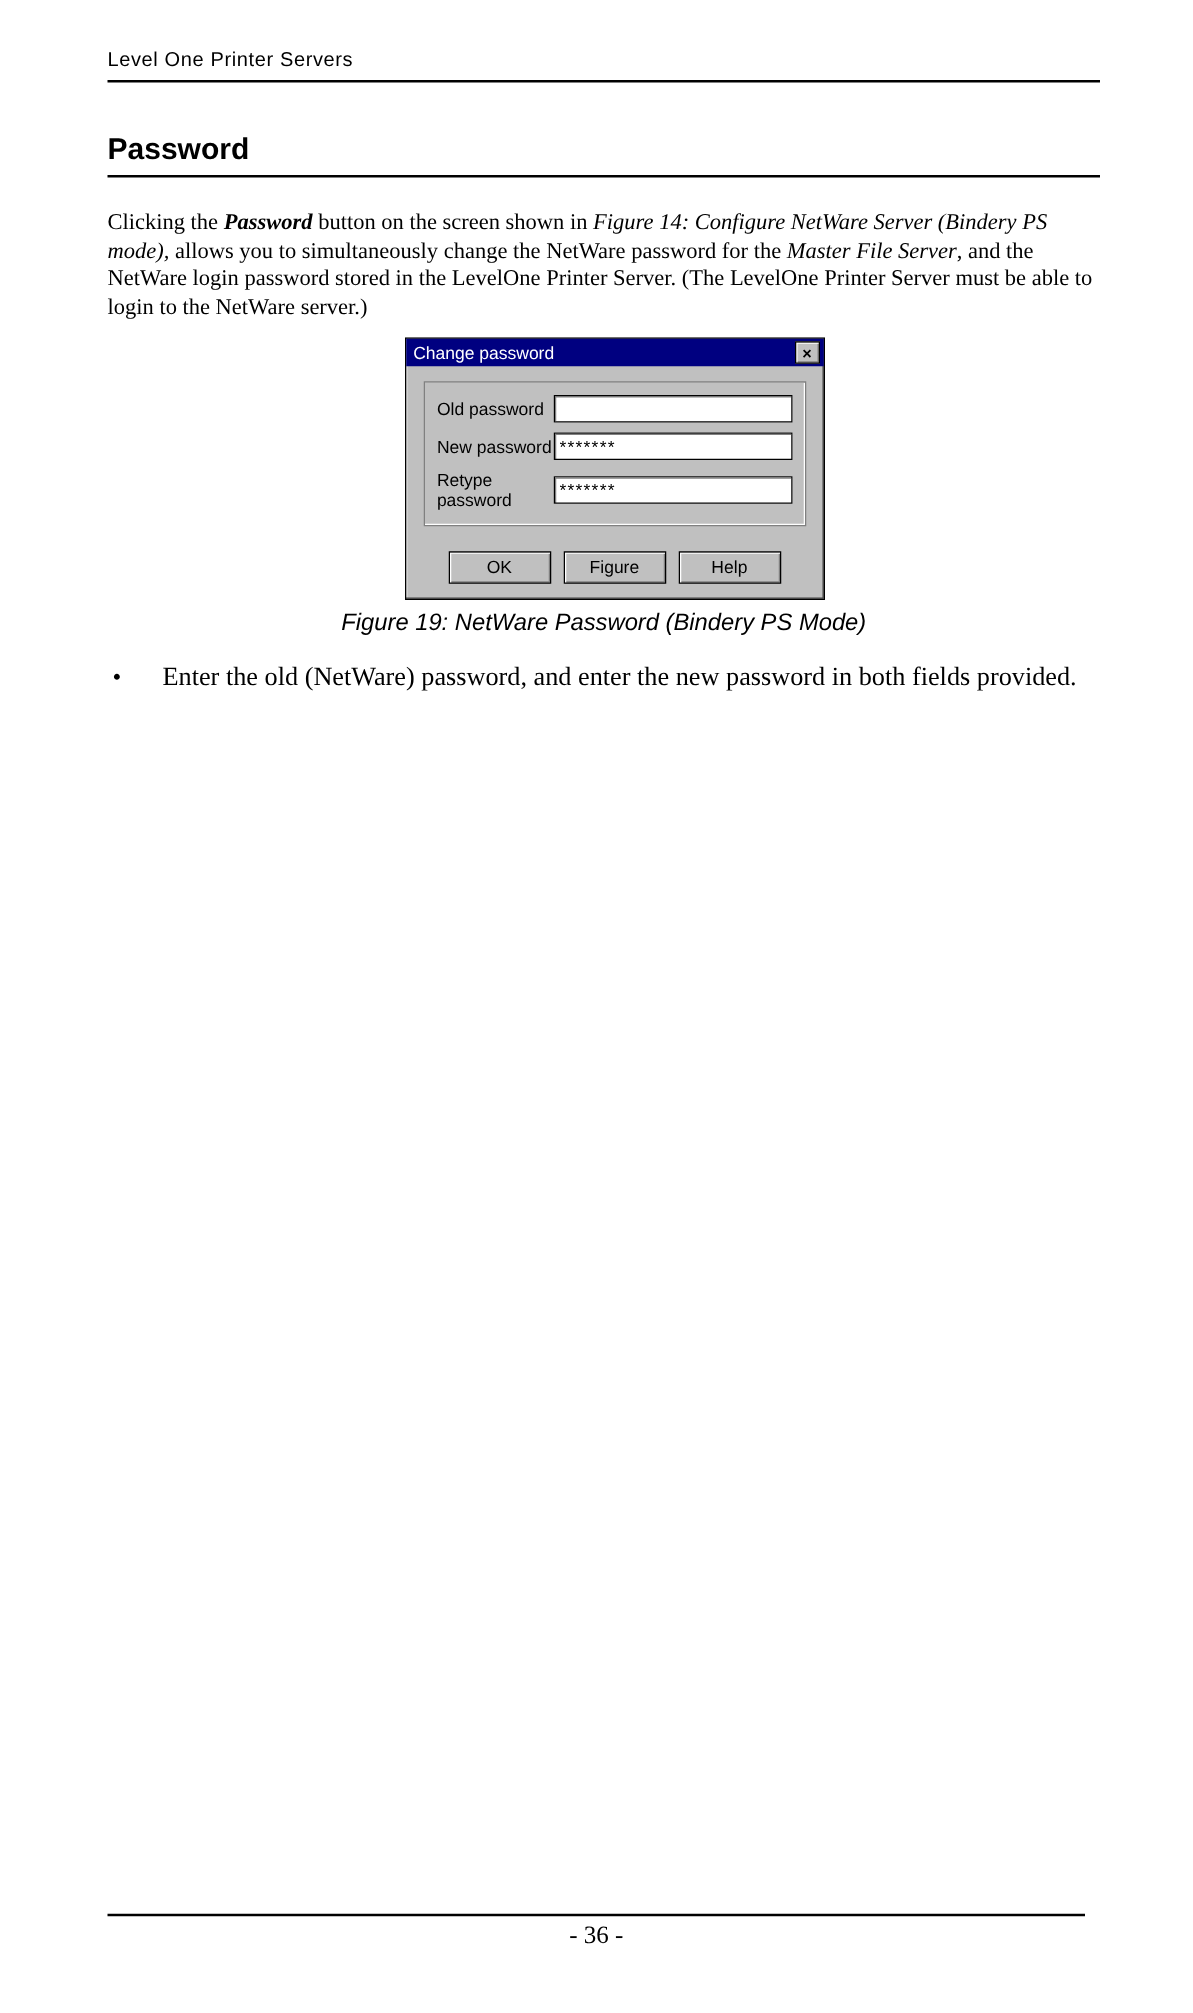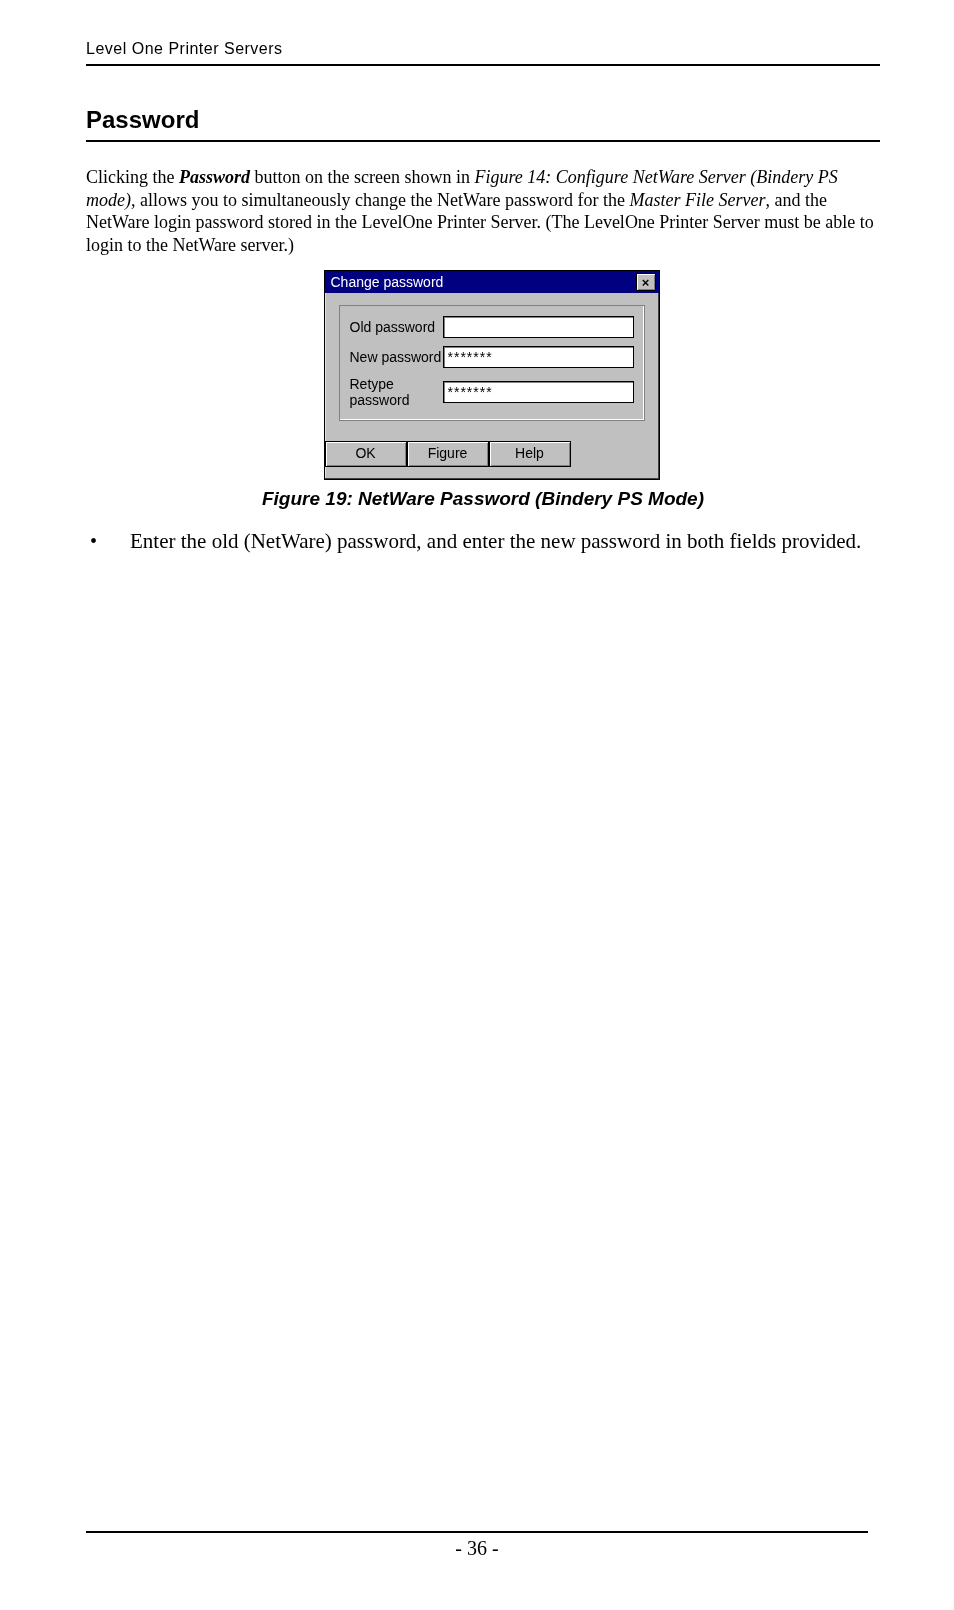--- a/index.html
+++ b/index.html
@@ -100,39 +100,39 @@
     border: 1px solid #000;
     box-shadow: inset 1px 1px 0 #808080;
     background: #ffffff;
     font-family: inherit;
     font-size: 14px;
     padding: 0 4px;
     letter-spacing: 1px;
   }
   .button-row {
     display: flex;
-    justify-content: flex-start;
-    gap: 0;
+    justify-content: center;
+    gap: 10px;
     padding: 10px 0 12px 0;
   }
   .win-btn {
     width: 80px;
     height: 24px;
     background: #c0c0c0;
     border: 1px solid #000;
     box-shadow: inset 1px 1px 0 #fff, inset -1px -1px 0 #808080;
     font-family: inherit;
     font-size: 14px;
     text-align: center;
     line-height: 22px;
   }
   .figure-caption {
     text-align: center;
     font-family: Arial, Helvetica, sans-serif;
-    font-weight: bold;
+    font-weight: normal;
     font-style: italic;
     font-size: 19px;
     margin: 8px 0 18px 0;
   }
   ul.bullets {
     list-style: none;
     padding: 0;
     margin: 0;
   }
   ul.bullets li {

